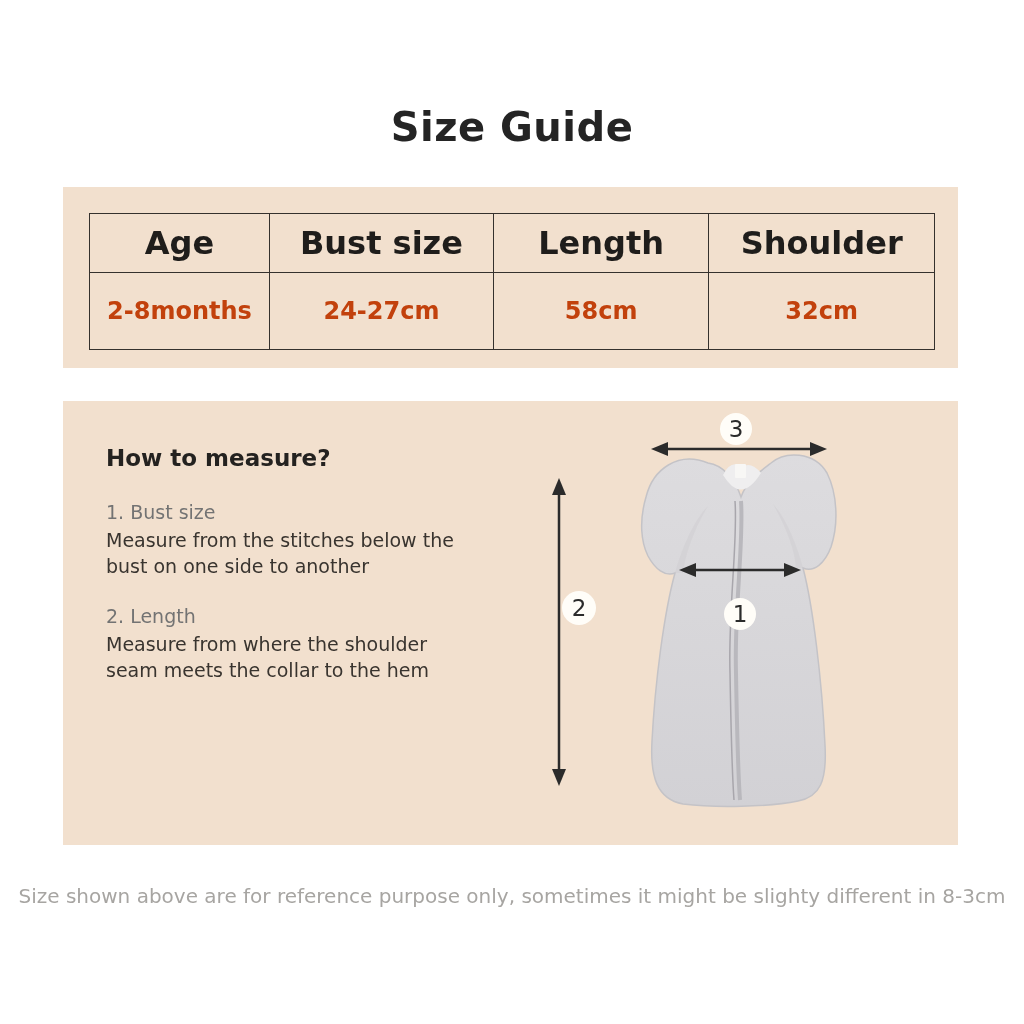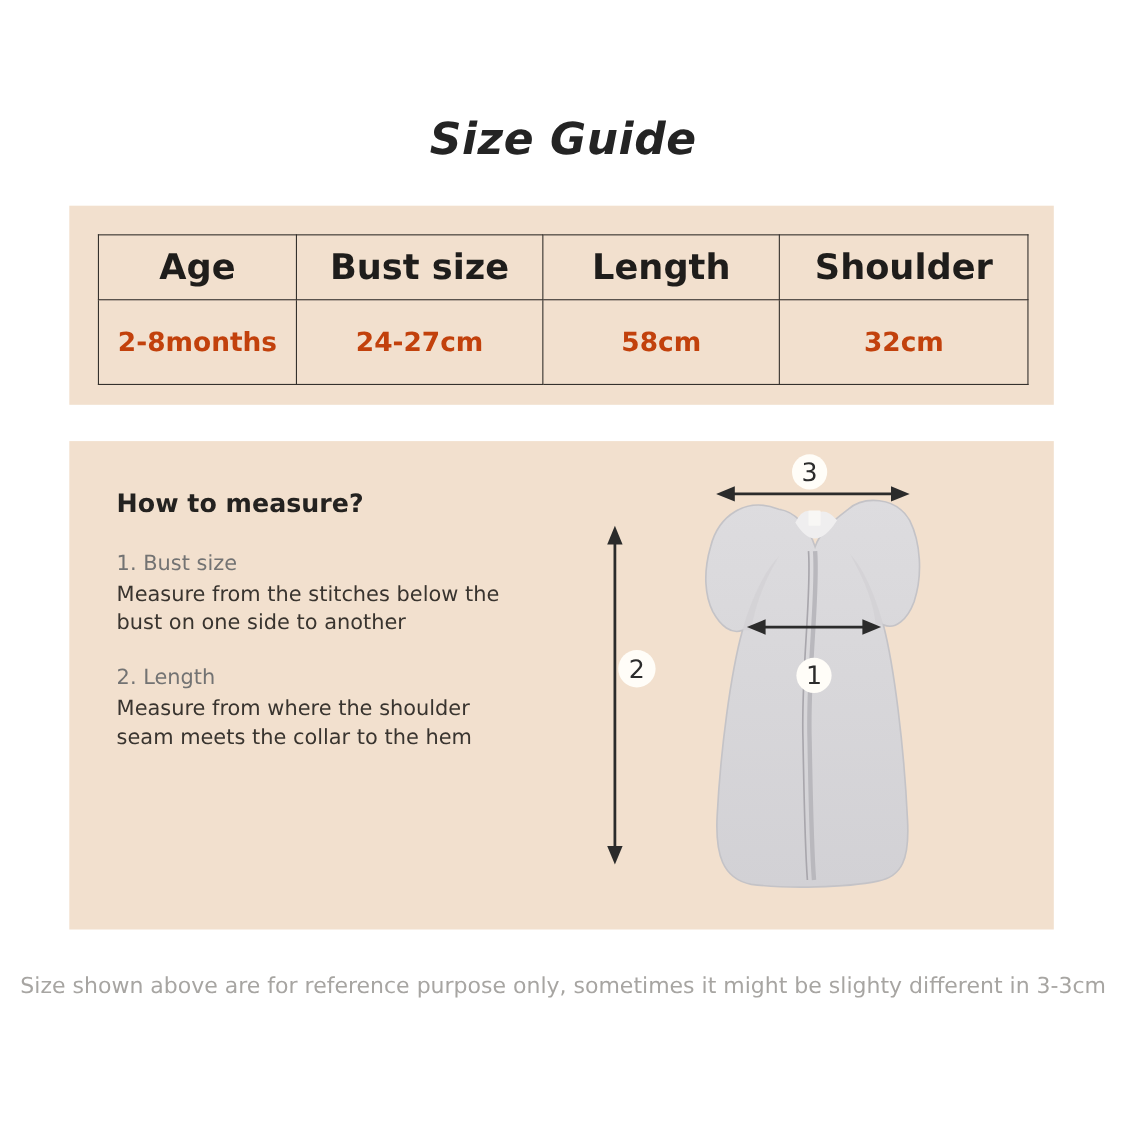--- a/index.html
+++ b/index.html
@@ -5,21 +5,20 @@
   html,body{margin:0;padding:0;}
   body{
     width:1024px;height:1024px;background:#ffffff;position:relative;
     font-family:"DejaVu Sans","Liberation Sans",sans-serif;color:#2b2b2b;
     overflow:hidden;
   }
   .title{
     position:absolute;top:104px;left:0;width:1024px;margin:0;
     text-align:center;font-size:40px;font-weight:700;color:#242424;
     letter-spacing:0.5px;
-    font-style:italic;
   }
   .panel{
     position:absolute;left:63px;width:895px;background:#f2e0ce;
   }
   .panel-table{top:187px;height:181px;}
   .panel-measure{top:401px;height:444px;}
   table.size-table{
     position:absolute;left:26px;top:26px;width:846px;height:134px;
     border-collapse:collapse;table-layout:fixed;
   }
@@ -170,13 +169,13 @@
       <circle cx="516" cy="207" r="17" fill="#fffdf8"></circle>
       <text x="516" y="215" text-anchor="middle">2</text>
     </g>
     <g>
       <circle cx="677" cy="213" r="16" fill="#fffdf8"></circle>
       <text x="677" y="221" text-anchor="middle">1</text>
     </g>
   </svg>
 </section>
 
-<p class="footer">Size shown above are for reference purpose only, sometimes it might be slighty different in 3-3cm</p>
+<p class="footer">Size shown above are for reference purpose only, sometimes it might be slighty different in 8-3cm</p>
 
 </body></html>

